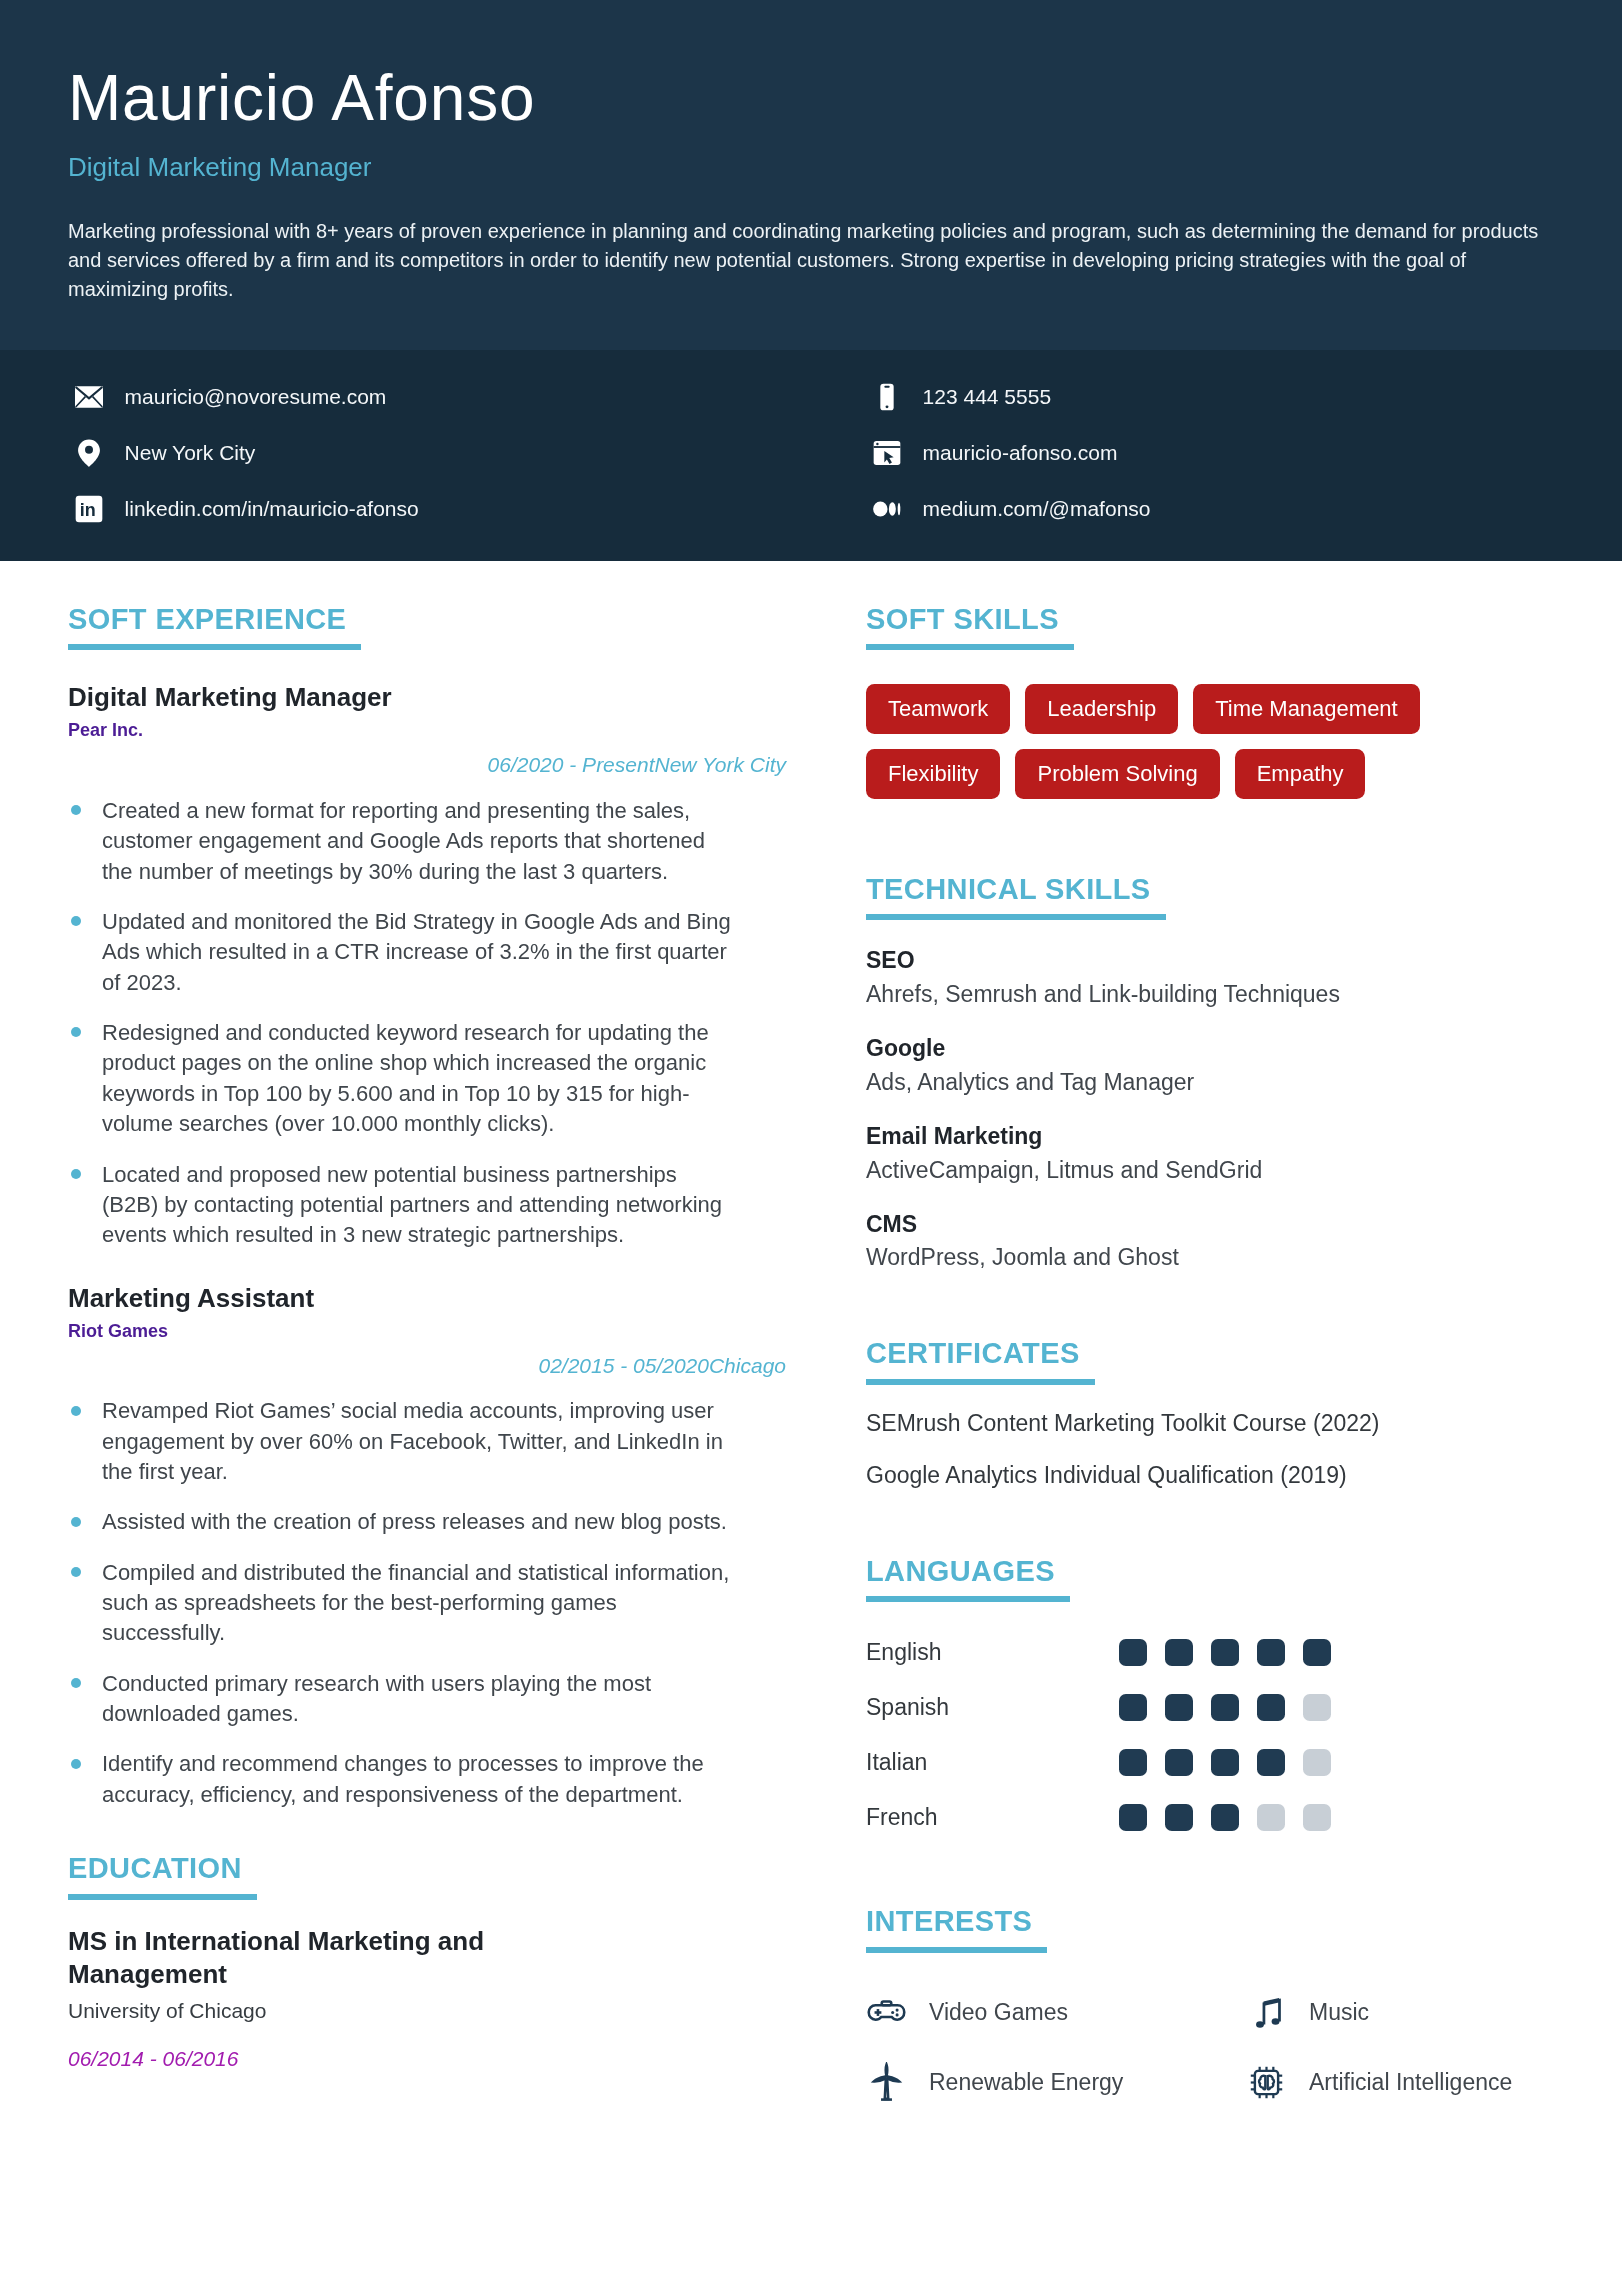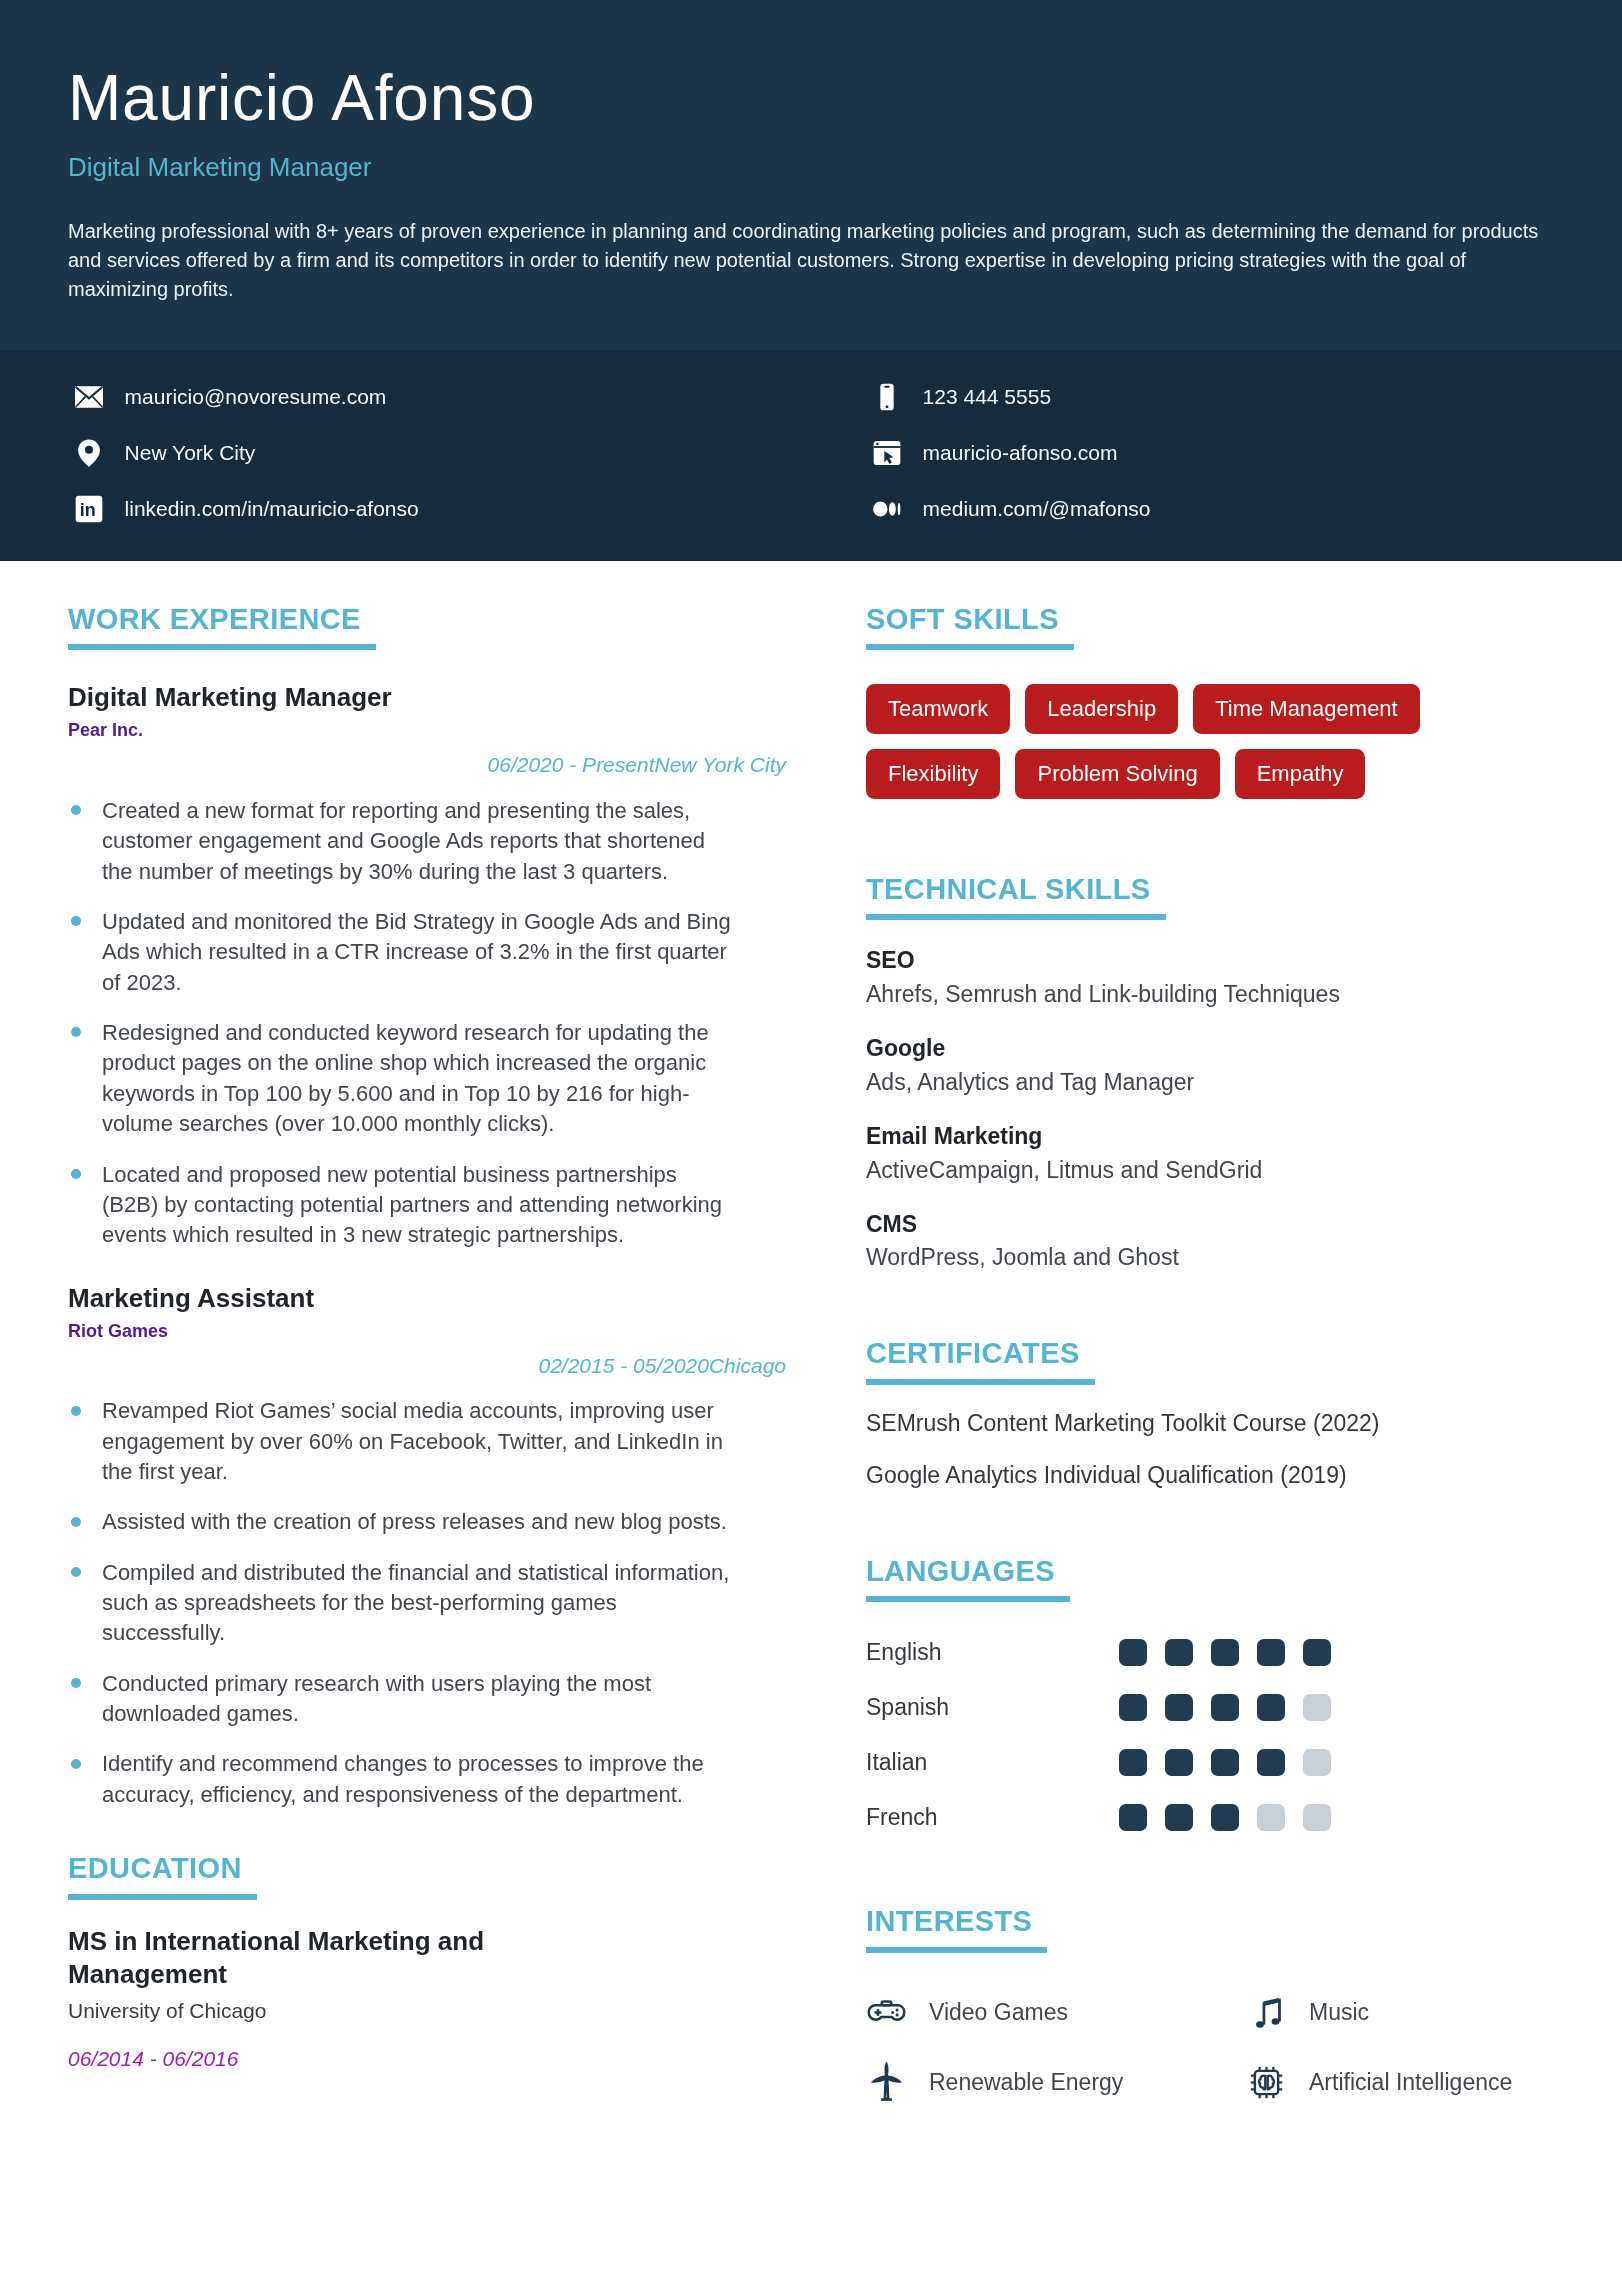--- a/index.html
+++ b/index.html
@@ -158,34 +158,34 @@
       <span class="ctext">medium.com/@mafonso</span>
     </div>
 
   </div>
 
   <div class="body-grid">
 
     <div class="col-left">
 
       <div class="section">
-        <div class="section-title">WORK EXPERIENCE</div>
+        <div class="section-title">SOFT EXPERIENCE</div>
 
         
         <div class="job">
           <div class="jtitle">Digital Marketing Manager</div>
           <div class="jcompany">Pear Inc.</div>
           <div class="jmeta">
             <span class="jdates">06/2020 - Present</span>
             <span class="jlocation">New York City</span>
           </div>
           <div class="bullets">
             <div class="bullet">Created a new format for reporting and presenting the sales, customer engagement and Google Ads reports that shortened the number of meetings by 30% during the last 3 quarters.</div>
             <div class="bullet">Updated and monitored the Bid Strategy in Google Ads and Bing Ads which resulted in a CTR increase of 3.2% in the first quarter of 2023.</div>
-            <div class="bullet">Redesigned and conducted keyword research for updating the product pages on the online shop which increased the organic keywords in Top 100 by 5.600 and in Top 10 by 216 for high-volume searches (over 10.000 monthly clicks).</div>
+            <div class="bullet">Redesigned and conducted keyword research for updating the product pages on the online shop which increased the organic keywords in Top 100 by 5.600 and in Top 10 by 315 for high-volume searches (over 10.000 monthly clicks).</div>
             <div class="bullet">Located and proposed new potential business partnerships (B2B) by contacting potential partners and attending networking events which resulted in 3 new strategic partnerships.</div>
           </div>
         </div>
 
         
         <div class="job">
           <div class="jtitle">Marketing Assistant</div>
           <div class="jcompany">Riot Games</div>
           <div class="jmeta">
             <span class="jdates">02/2015 - 05/2020</span>

